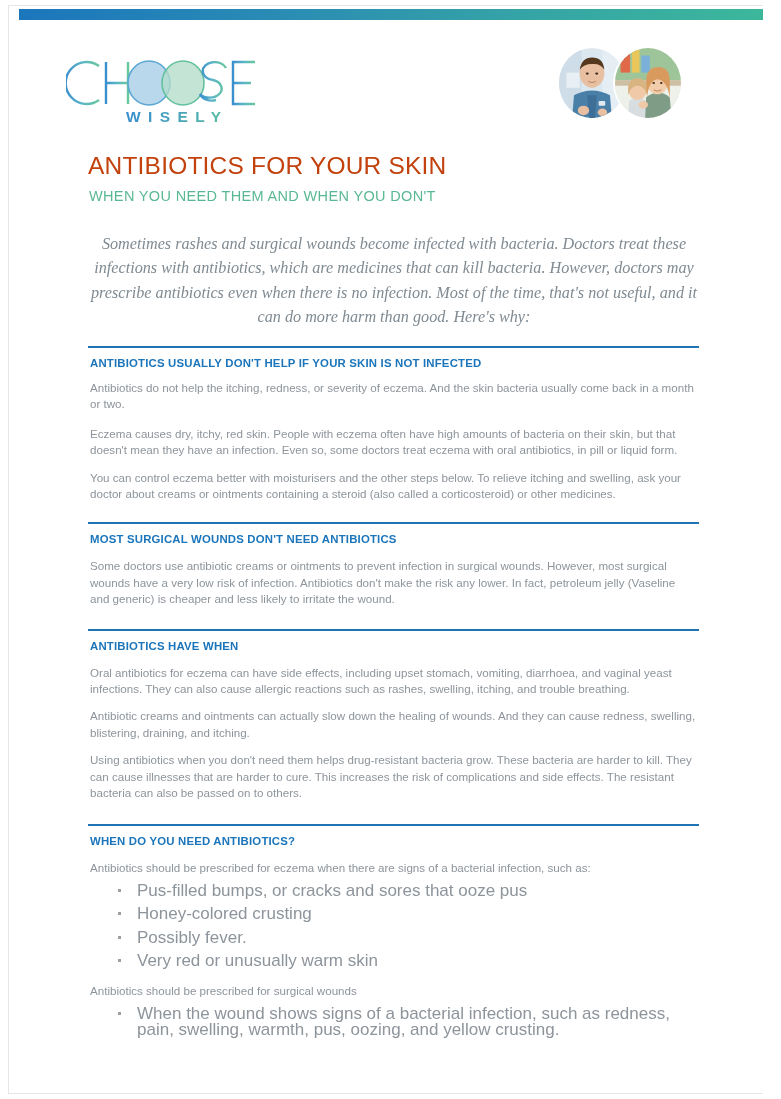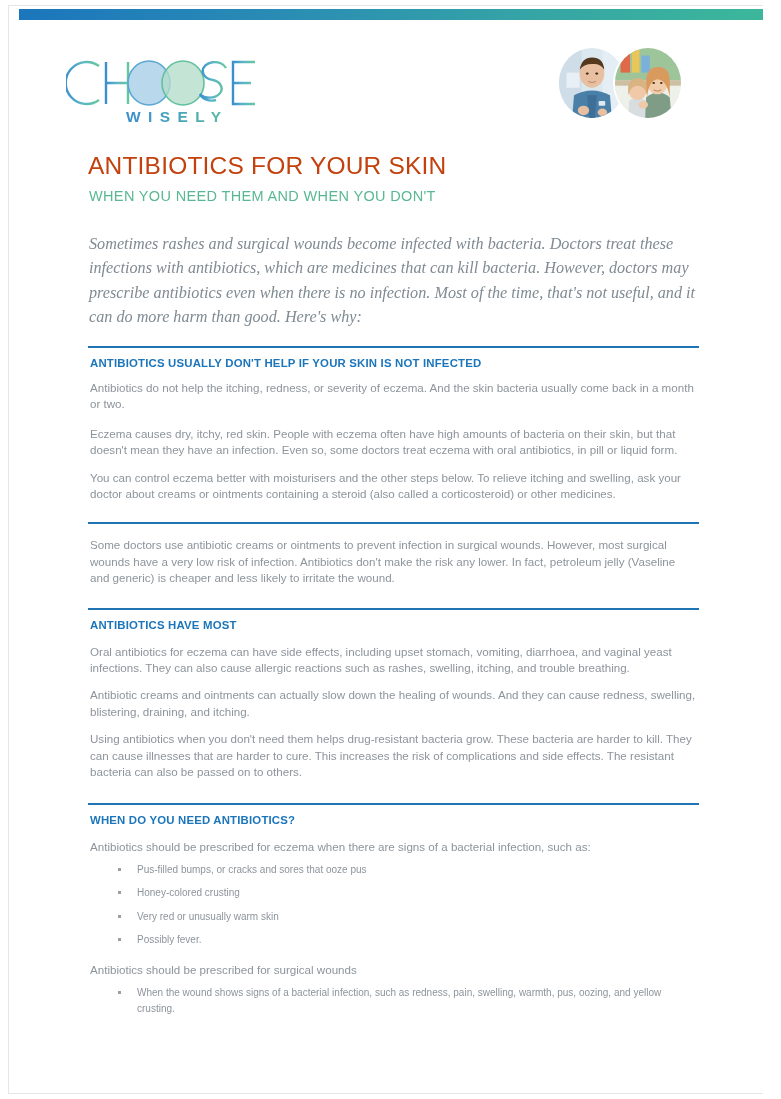--- a/index.html
+++ b/index.html
@@ -109,20 +109,21 @@
   .intro {
     position: absolute;
     left: 89px;
     top: 232px;
     width: 610px;
     font-family: "Liberation Serif", serif;
     font-style: italic;
     font-size: 16.2px;
     line-height: 24.3px;
     color: #7f8a92;
+    text-align: center;
   }
 
   
   .content {
     position: absolute;
     left: 88px;
     top: 346px;
     width: 611px;
   }
 
@@ -151,21 +152,21 @@
   }
   p.body.tight { margin-top: 11px; }
 
   ul.bullets {
     list-style: none;
     margin: 2px 0 0 0;
     padding: 0;
   }
   ul.bullets li {
     position: relative;
-    font-size: 10px;
+    font-size: 17px;
     line-height: 16.4px;
     color: #8d949b;
     padding-left: 49px;
     margin-top: 7px;
     width: 560px;
   }
   ul.bullets li::before {
     content: "";
     position: absolute;
     left: 30px;
@@ -284,45 +285,46 @@
       <div class="section-heading">ANTIBIOTICS USUALLY DON'T HELP IF YOUR SKIN IS NOT INFECTED</div>
       <p class="body tight">Antibiotics do not help the itching, redness, or severity of eczema. And the skin bacteria usually come back in a month or two.</p>
       <p class="body">Eczema causes dry, itchy, red skin. People with eczema often have high amounts of bacteria on their skin, but that doesn't mean they have an infection. Even so, some doctors treat eczema with oral antibiotics, in pill or liquid form.</p>
       <p class="body tight">You can control eczema better with moisturisers and the other steps below. To relieve itching and swelling, ask your doctor about creams or ointments containing a steroid (also called a corticosteroid) or other medicines.</p>
     </div>
 
     <div class="sp-1"></div>
 
     <div class="section">
       <div class="rule"></div>
+      <div class="section-heading">MOST SURGICAL WOUNDS DON'T NEED ANTIBIOTICS</div>
       <p class="body">Some doctors use antibiotic creams or ointments to prevent infection in surgical wounds. However, most surgical wounds have a very low risk of infection. Antibiotics don't make the risk any lower. In fact, petroleum jelly (Vaseline and generic) is cheaper and less likely to irritate the wound.</p>
     </div>
 
     <div class="sp-2"></div>
 
     <div class="section">
       <div class="rule"></div>
-      <div class="section-heading">ANTIBIOTICS HAVE MOST</div>
+      <div class="section-heading">ANTIBIOTICS HAVE WHEN</div>
       <p class="body">Oral antibiotics for eczema can have side effects, including upset stomach, vomiting, diarrhoea, and vaginal yeast infections. They can also cause allergic reactions such as rashes, swelling, itching, and trouble breathing.</p>
       <p class="body tight">Antibiotic creams and ointments can actually slow down the healing of wounds. And they can cause redness, swelling, blistering, draining, and itching.</p>
       <p class="body tight">Using antibiotics when you don't need them helps drug-resistant bacteria grow. These bacteria are harder to kill. They can cause illnesses that are harder to cure. This increases the risk of complications and side effects. The resistant bacteria can also be passed on to others.</p>
     </div>
 
     <div class="sp-3"></div>
 
     <div class="section">
       <div class="rule"></div>
       <div class="section-heading">WHEN DO YOU NEED ANTIBIOTICS?</div>
 
       <p class="body">Antibiotics should be prescribed for eczema when there are signs of a bacterial infection, such as:</p>
       <ul class="bullets">
         <li>Pus-filled bumps, or cracks and sores that ooze pus</li>
         <li>Honey-colored crusting</li>
+        <li>Possibly fever.</li>
         <li>Very red or unusually warm skin</li>
-        <li>Possibly fever.</li>
       </ul>
 
       <p class="body" style="">Antibiotics should be prescribed for surgical wounds</p>
       <ul class="bullets">
         <li>When the wound shows signs of a bacterial infection, such as redness, pain, swelling, warmth, pus, oozing, and yellow crusting.</li>
       </ul>
     </div>
 
   </div>
 </div>

